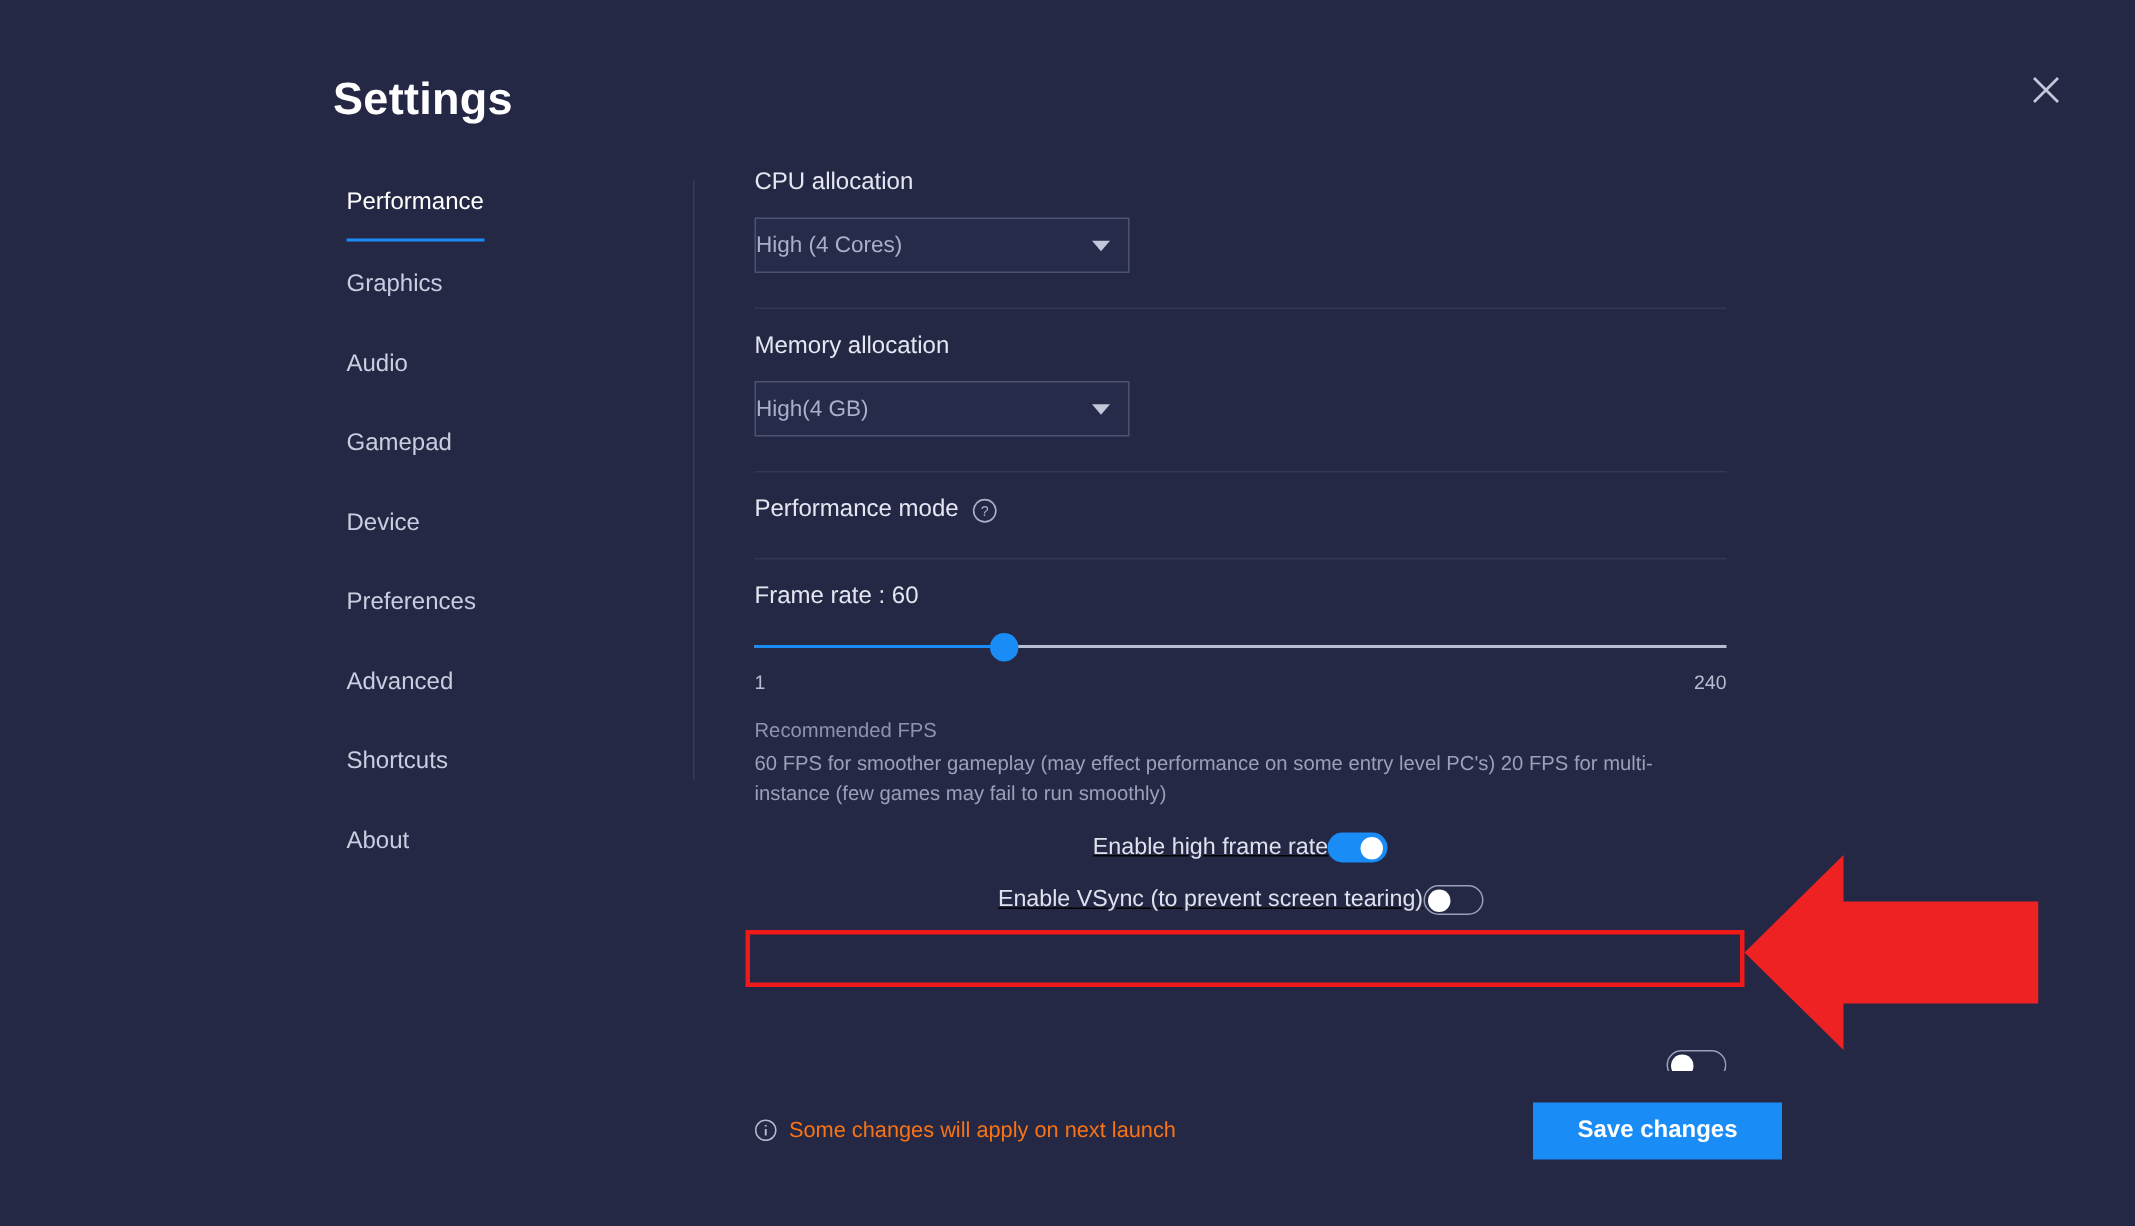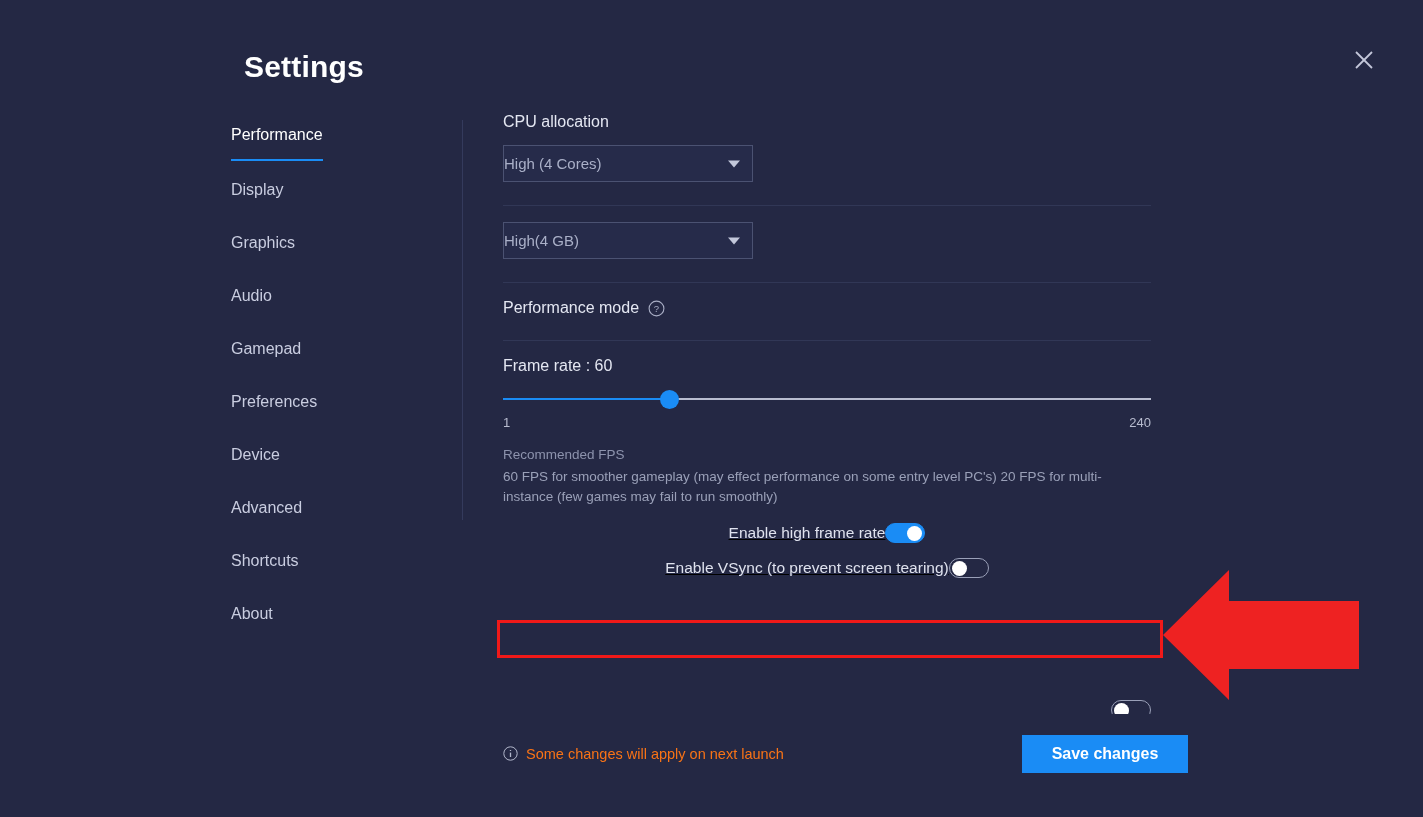--- a/index.html
+++ b/index.html
@@ -11,21 +11,21 @@
   }
   .dialog { position: relative; width: 1423px; height: 817px; }
 
   .close-icon {
     position: absolute; top: 46px; left: 1350px;
     width: 28px; height: 28px; cursor: pointer;
   }
   .close-icon svg { display: block; }
 
   .page-title {
-    position: absolute; left: 244px; top: 50px;
+    position: absolute; left: 222px; top: 50px;
     font-size: 30px; font-weight: bold; color: #ffffff;
     letter-spacing: .2px;
   }
 
   .vdivider {
     position: absolute; left: 462px; top: 120px;
     width: 1px; height: 400px; background: #343a5c;
   }
 
   .sidebar { position: absolute; left: 231px; top: 125px; width: 210px; }
@@ -139,44 +139,44 @@
       <line x1="22" y1="6" x2="6" y2="22" stroke="#c4c8da" stroke-width="1.8"></line>
     </svg>
   </div>
 
   <div class="page-title">Settings</div>
 
   <div class="vdivider"></div>
 
   <div class="sidebar">
     <div class="nav-row"><span class="nav-item active">Performance</span></div>
-    <div class="nav-row"><span class="nav-item">Display</span></div>
     <div class="nav-row"><span class="nav-item">Graphics</span></div>
     <div class="nav-row"><span class="nav-item">Audio</span></div>
     <div class="nav-row"><span class="nav-item">Gamepad</span></div>
+    <div class="nav-row"><span class="nav-item">Device</span></div>
     <div class="nav-row"><span class="nav-item">Preferences</span></div>
-    <div class="nav-row"><span class="nav-item">Device</span></div>
     <div class="nav-row"><span class="nav-item">Advanced</span></div>
     <div class="nav-row"><span class="nav-item">Shortcuts</span></div>
     <div class="nav-row"><span class="nav-item">About</span></div>
   </div>
 
   <div class="content">
 
     <div>
       <div class="field-label">CPU allocation</div>
       <div class="select">
         <span>High (4 Cores)</span>
         <span class="caret"></span>
       </div>
     </div>
 
     <div class="hsep"></div>
 
     <div class="section">
+      <div class="field-label">Memory allocation</div>
       <div class="select">
         <span>High(4 GB)</span>
         <span class="caret"></span>
       </div>
     </div>
 
     <div class="hsep"></div>
 
     <div class="section">
       <div class="field-label">

